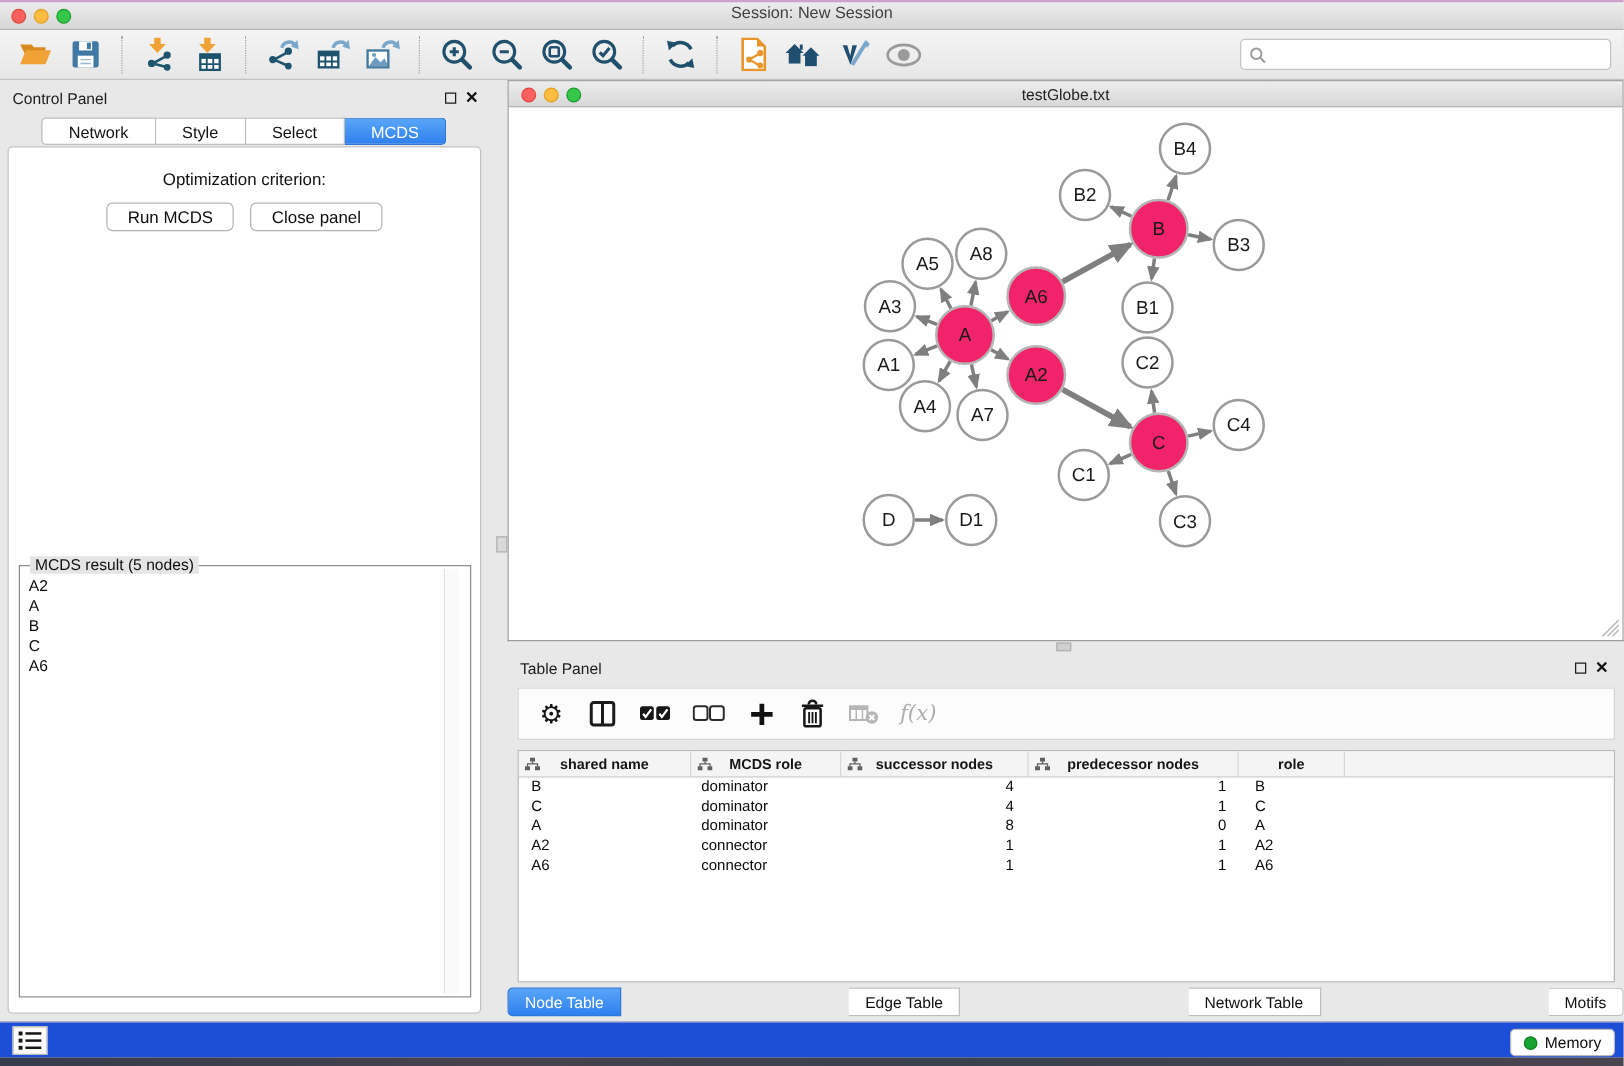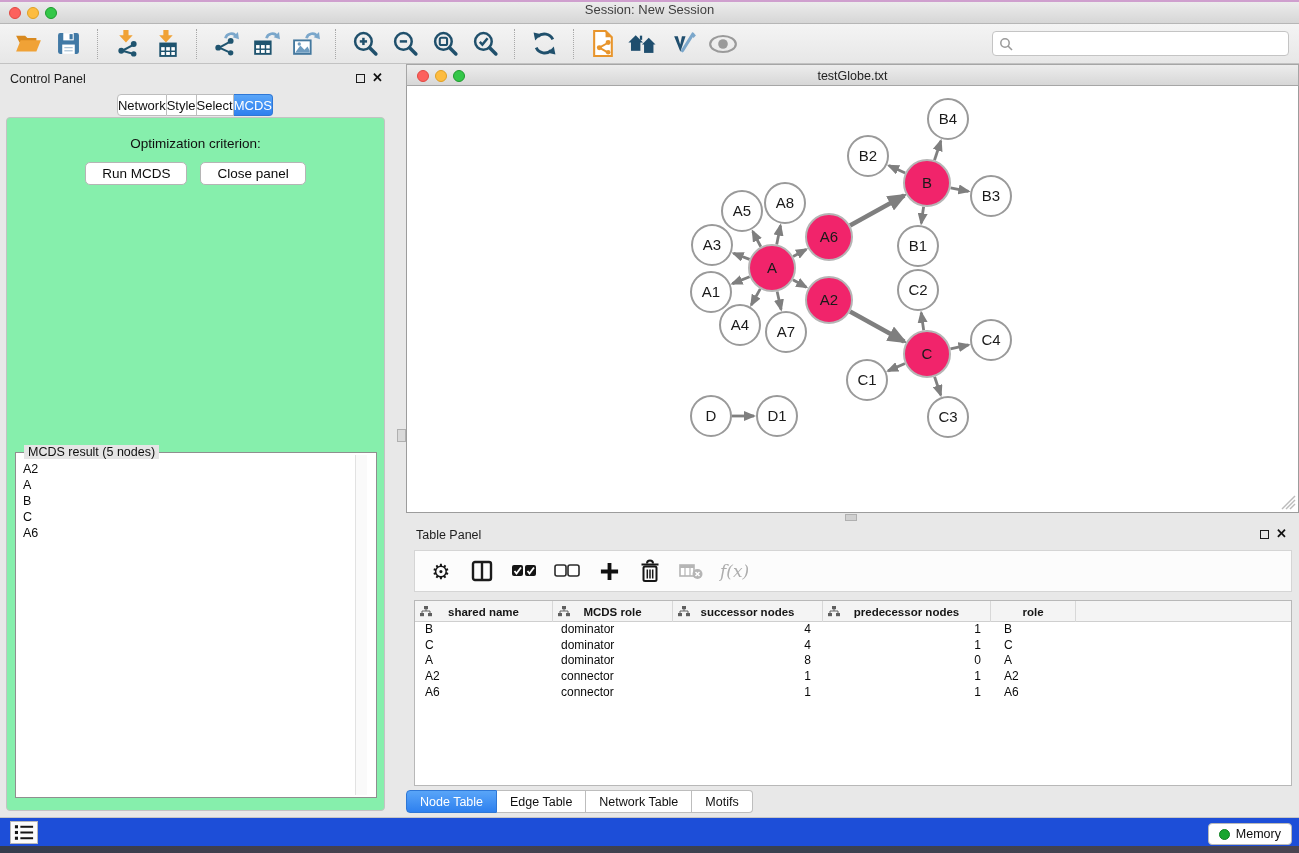--- a/index.html
+++ b/index.html
@@ -30,27 +30,27 @@
   .searchwrap input { position:absolute; left:24px; top:2px; width:265px; height:19px;
     border:none; outline:none; font-size:13px; background:transparent; }
 
   
   .cpanel { position:absolute; left:0; top:64px; width:390px; height:753px; }
   .panel-head { position:relative; height:28px; }
   .panel-head .ptitle { position:absolute; left:10px; top:8px; font-size:12.5px; color:#1d1d1d; }
   .float-ic { position:absolute; top:10px; width:9px; height:9px; border:1.5px solid #1b1b1b; }
   .close-ic { position:absolute; top:7px; font-size:13px; font-weight:bold; color:#111; line-height:13px; }
   .ctabs { position:absolute; left:0; top:30px; width:100%; display:flex; justify-content:center; z-index:2; }
-  .ctab { height:22px; padding:0 0; background:#fff; border:1px solid #bdbdbd; border-left:none;
+  .ctab { height:22px; padding:0 21px; background:#fff; border:1px solid #bdbdbd; border-left:none;
     font-size:13px; color:#111; display:flex; align-items:center; }
   .ctab:first-child { border-left:1px solid #bdbdbd; border-radius:4px 0 0 4px; }
   .ctab:last-child { border-radius:0 4px 4px 0; }
   .ctab.active { background:linear-gradient(#59a5f8,#2e80ef); border-color:#2e77d6; color:#fff; }
   .ccontent { position:absolute; left:6px; right:5px; top:53px; bottom:6px;
-    background:#86efac; border:1px solid #c3c3c3; border-radius:4px; }
+    background:#ffffff; border:1px solid #c3c3c3; border-radius:4px; }
   .opt-label { margin-top:18px; text-align:center; font-size:13.5px; color:#101010; }
   .selectbox { position:relative; margin:10px auto 0; width:314px; height:25px; background:#fff;
     border:1px solid #b2b2b2; border-radius:4px; }
   .selectbox .selval { position:absolute; left:9px; top:4px; font-size:13.5px; color:#0c0c0c; white-space:nowrap; }
   .stepper { position:absolute; right:1px; top:1px; width:21px; height:21px; border-radius:3px;
     background:linear-gradient(#5fa9f9,#2e7ef0); display:flex; align-items:center; justify-content:center; }
   .btnrow { margin-top:11px; display:flex; justify-content:center; gap:13px; }
   .pushbtn { height:23px; padding:0 16px; background:#fff; border:1px solid #b5b5b5; border-radius:5px;
     font-size:13.5px; color:#0c0c0c; display:flex; align-items:center; }
   .resultbox { position:absolute; left:8px; right:7px; top:334px; bottom:12px;
@@ -85,21 +85,21 @@
   .gear-glyph { font-size:21px; color:#161616; line-height:21px; }
   .fx { font-family:"DejaVu Serif", serif; font-style:italic; font-size:17px; color:#adadad; }
   .ttable { position:absolute; left:8px; right:7px; top:80px; bottom:31px;
     background:#fff; border:1px solid #b8b8b8; overflow:hidden; }
   .thead { display:flex; height:21px; background:#f4f4f4; border-bottom:1px solid #cfcfcf;font-weight:bold; }
   .th { position:relative; height:21px; border-right:1px solid #d8d8d8; font-size:11.5px; color:#161616;
     display:flex; align-items:center; justify-content:center; }
   .th .colicon { position:absolute; left:5px; top:5px; }
   .tr { display:flex; height:15.7px; }
   .td { font-size:12px; color:#0a0a0a; line-height:15.7px; white-space:nowrap; overflow:hidden; }
-  .ttabs { position:absolute; left:0; right:0; bottom:4px; display:flex; justify-content:flex-start; }
+  .ttabs { position:absolute; left:0; right:0; bottom:4px; display:flex; justify-content:space-between; }
   .ttab { height:23px; padding:0 13px; background:#fff; border:1px solid #bdbdbd; border-left:none;
     font-size:12.5px; color:#111; display:flex; align-items:center; }
   .ttab:first-child { border-left:1px solid #bdbdbd; border-radius:4px 0 0 4px; }
   .ttab:last-child { border-radius:0 4px 4px 0; }
   .ttab.active { background:linear-gradient(#59a5f8,#2e80ef); border-color:#2e77d6; color:#fff; }
 
   
   .statusbar { position:absolute; left:0; top:817px; width:100%; height:29px;
     background:#1d4ed8; border-top:1px solid #c6c6c6; }
   .listbtn { position:absolute; left:10px; top:3px; width:28px; height:23px; background:#fbfbfb;

